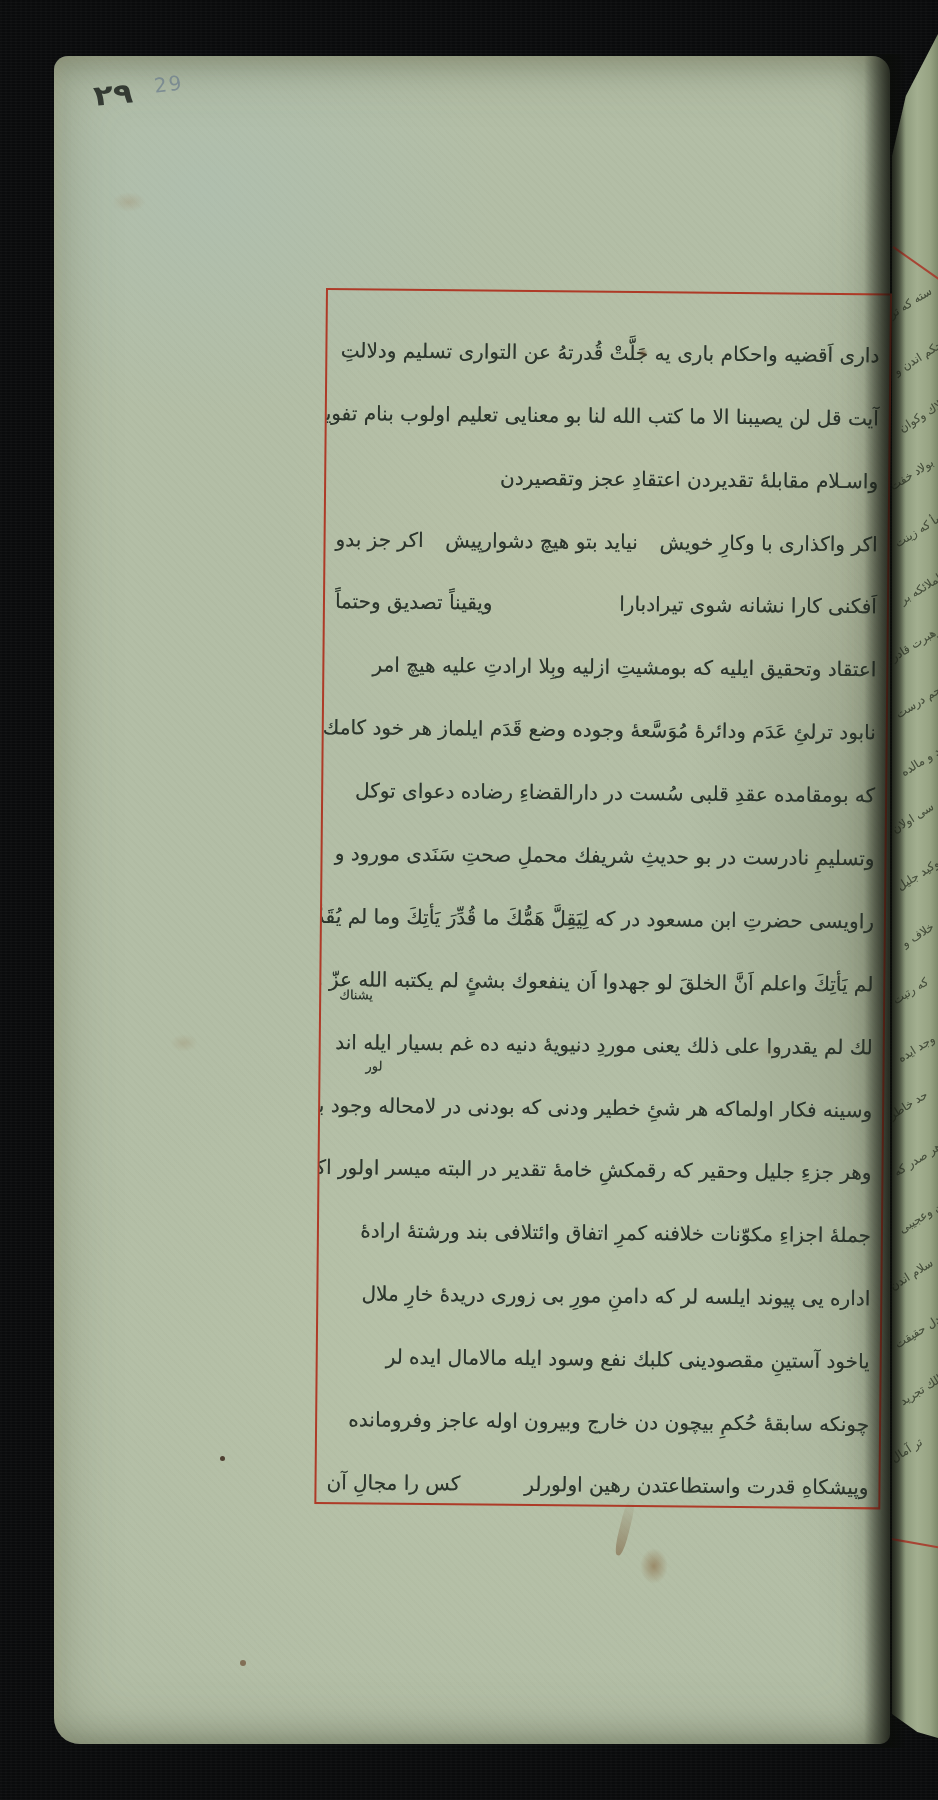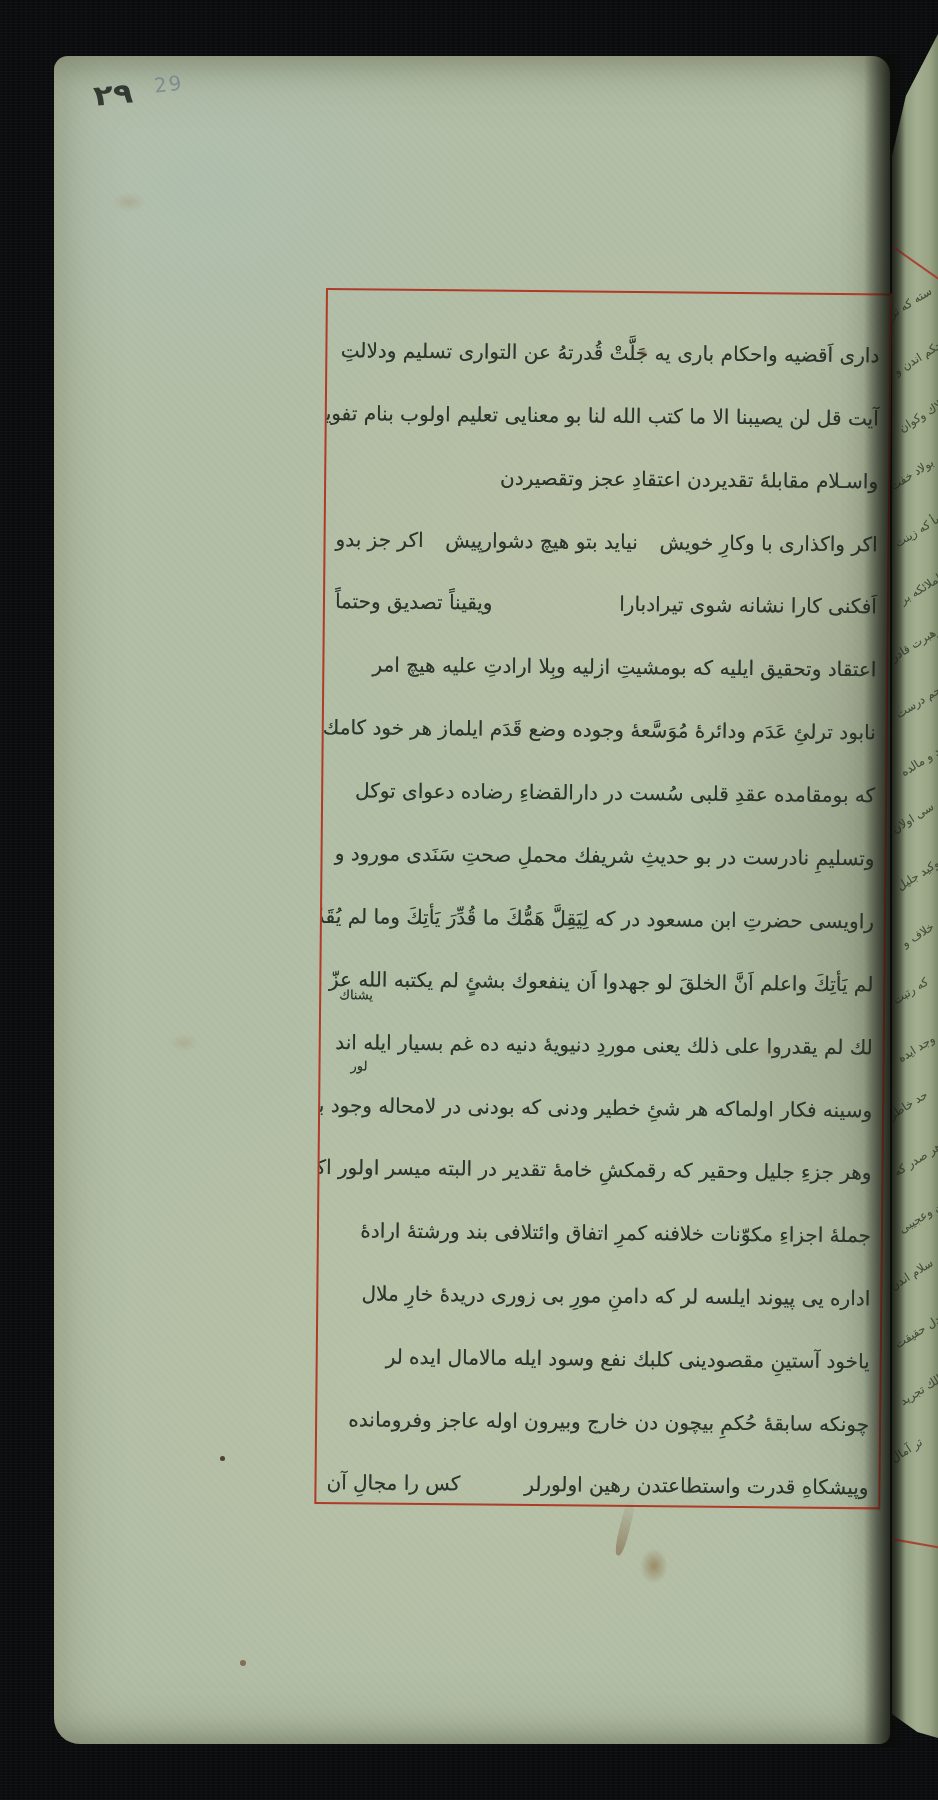--- a/index.html
+++ b/index.html
@@ -57,21 +57,21 @@
     text-shadow:0 0 .5px rgba(40,52,42,.65);
     padding-bottom:6px;
   }
   .line.spread{justify-content:space-between;}
   .seg{display:inline-block;}
   .note{
     position:absolute;font-size:13px;color:#2c352c;white-space:nowrap;
     text-shadow:0 0 .4px rgba(40,52,42,.6);
   }
   .note-a{left:8px;top:-10px;}
-  .note-b{left:20px;bottom:-13px;}
+  .note-b{left:35px;bottom:-13px;}
 
   
   .stain{position:absolute;pointer-events:none;}
   .stain-drip{left:566px;top:1442px;width:10px;height:58px;border-radius:40%;
     background:linear-gradient(rgba(110,70,35,0), rgba(110,70,35,.45));transform:rotate(14deg);}
   .stain-blob{left:586px;top:1492px;width:28px;height:36px;border-radius:50%;
     background:radial-gradient(rgba(128,88,46,.5), rgba(128,88,46,0) 70%);}
   .stain-dot1{left:584px;top:292px;width:10px;height:10px;border-radius:50%;
     background:radial-gradient(rgba(110,65,30,.55), transparent 70%);}
   .stain-dot2{left:166px;top:1400px;width:5px;height:5px;border-radius:50%;background:#4e4032;}

